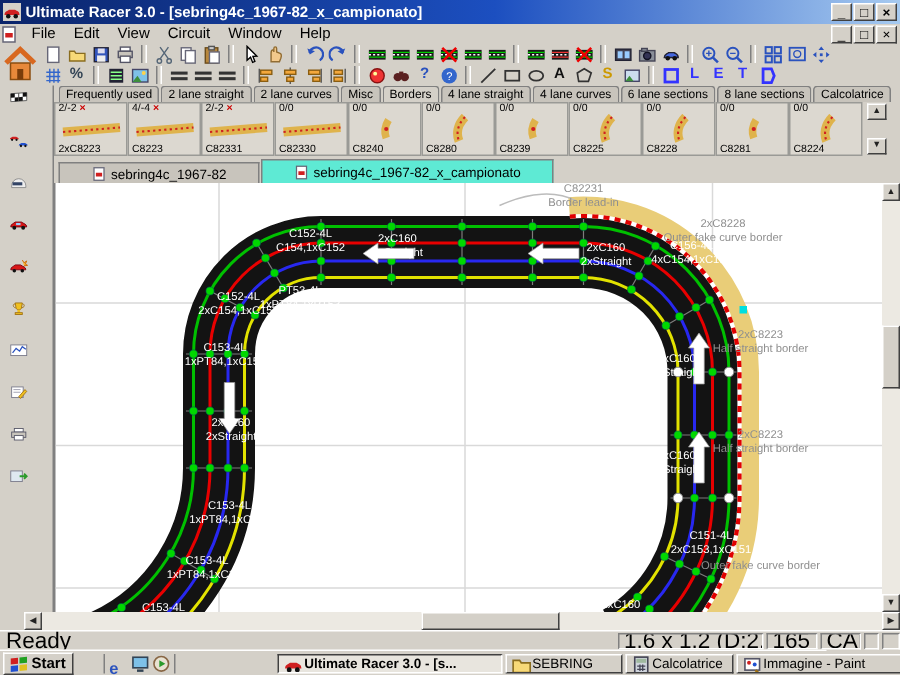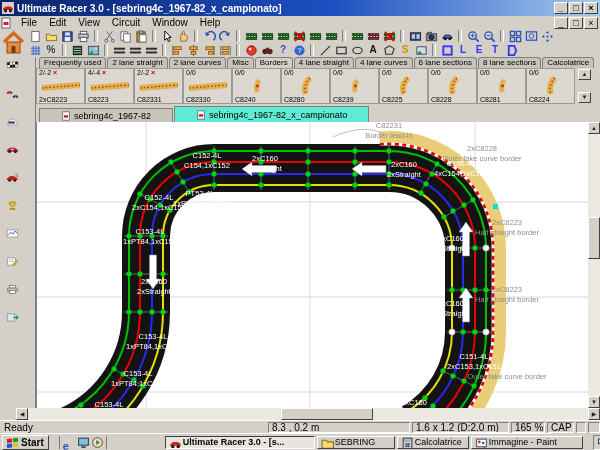--- a/index.html
+++ b/index.html
@@ -57,27 +57,27 @@
   .vscroll{position:absolute;left:588px;top:122px;width:12px;height:286px;background:#ece9e2;}
   .vthumb{position:absolute;left:0;top:95px;width:12px;height:42px;background:#d4d0c8;border:1px solid;border-color:#fff #404040 #404040 #fff;box-sizing:border-box;}
   .vup{position:absolute;top:0;} .vdn{position:absolute;bottom:0;}
   .vscroll .sbtn{width:12px;height:12px;line-height:10px;}
   .hscroll{position:absolute;left:16px;top:408px;width:584px;height:12px;background:#ece9e2;}
   .hscroll .sbtn{position:absolute;width:12px;height:12px;line-height:10px;}
   .hthumb{position:absolute;left:265px;top:0;width:92px;height:12px;background:#d4d0c8;border:1px solid;border-color:#fff #404040 #404040 #fff;box-sizing:border-box;}
   .hcorner{position:absolute;left:0;top:408px;width:16px;height:12px;background:#d4d0c8;}
   
   .statusbar{position:absolute;left:0;top:420px;width:600px;height:13px;background:#d4d0c8;
-    display:flex;font-size:10px;align-items:center;box-sizing:border-box;border-top:1px solid #fff;}
+    display:flex;font-size:15px;align-items:center;box-sizing:border-box;border-top:1px solid #fff;}
   .sready{flex:1;padding-left:4px;}
   .spanel{border:1px solid;border-color:#808080 #fff #fff #808080;height:11px;line-height:10px;
     padding:0 3px;box-sizing:border-box;margin-right:2px;white-space:nowrap;overflow:hidden;flex:none;}
   
   .taskbar{position:absolute;left:0;top:433px;width:551px;height:17px;background:#d4d0c8;
-    border-top:1px solid #fff;display:flex;align-items:center;gap:10px;padding:0 2px;box-sizing:border-box;justify-content:space-between;}
+    border-top:1px solid #fff;display:flex;align-items:center;gap:20px;padding:0 2px;box-sizing:border-box;justify-content:space-between;}
   .startbtn{display:flex;align-items:center;gap:3px;font-weight:bold;font-size:10px;height:13px;padding:0 4px;
     border:1px solid;border-color:#fff #404040 #404040 #fff;background:#d4d0c8;flex:none;}
   .qlbox{display:flex;align-items:center;gap:2px;padding:0 3px;border-right:1px solid #808080;border-left:1px solid #808080;height:13px;flex:none;}
   .qlicon{width:12px;height:12px;}
   .taskbtn{display:flex;align-items:center;gap:3px;height:13px;padding:0 3px;border:1px solid;
     border-color:#fff #404040 #404040 #fff;background:#d4d0c8;font-size:9px;white-space:nowrap;
     overflow:hidden;box-sizing:border-box;flex:none;}
   .taskbtn.active{border-color:#404040 #fff #fff #404040;background:#e8e5de;font-weight:bold;}
   .ticon{width:11px;height:11px;flex:none;}
   .tray{margin-left:auto;display:flex;align-items:center;gap:3px;border:1px solid;
@@ -875,21 +875,20 @@
   </div>
   <div class="hcorner"></div>
   <div class="hscroll">
     <div class="sbtn" style="left:0">◀</div>
     <div class="hthumb"></div>
     <div class="sbtn" style="right:0">▶</div>
   </div>
 
   <div class="statusbar">
     <span class="sready">Ready</span>
-    <span class="spanel" style="width:142px">8.3 , 0.2 m</span>
     <span class="spanel" style="width:97px">1.6 x 1.2 (D:2.0 m)</span>
     <span class="spanel" style="width:34px">165 %</span>
     <span class="spanel" style="width:27px">CAP</span>
     <span class="spanel" style="width:10px"></span>
     <span class="spanel" style="width:12px;margin-right:0"></span>
   </div>
 
   <div class="taskbar">
     <div class="startbtn">
       <svg class="ticon" viewBox="0 0 11 11">

